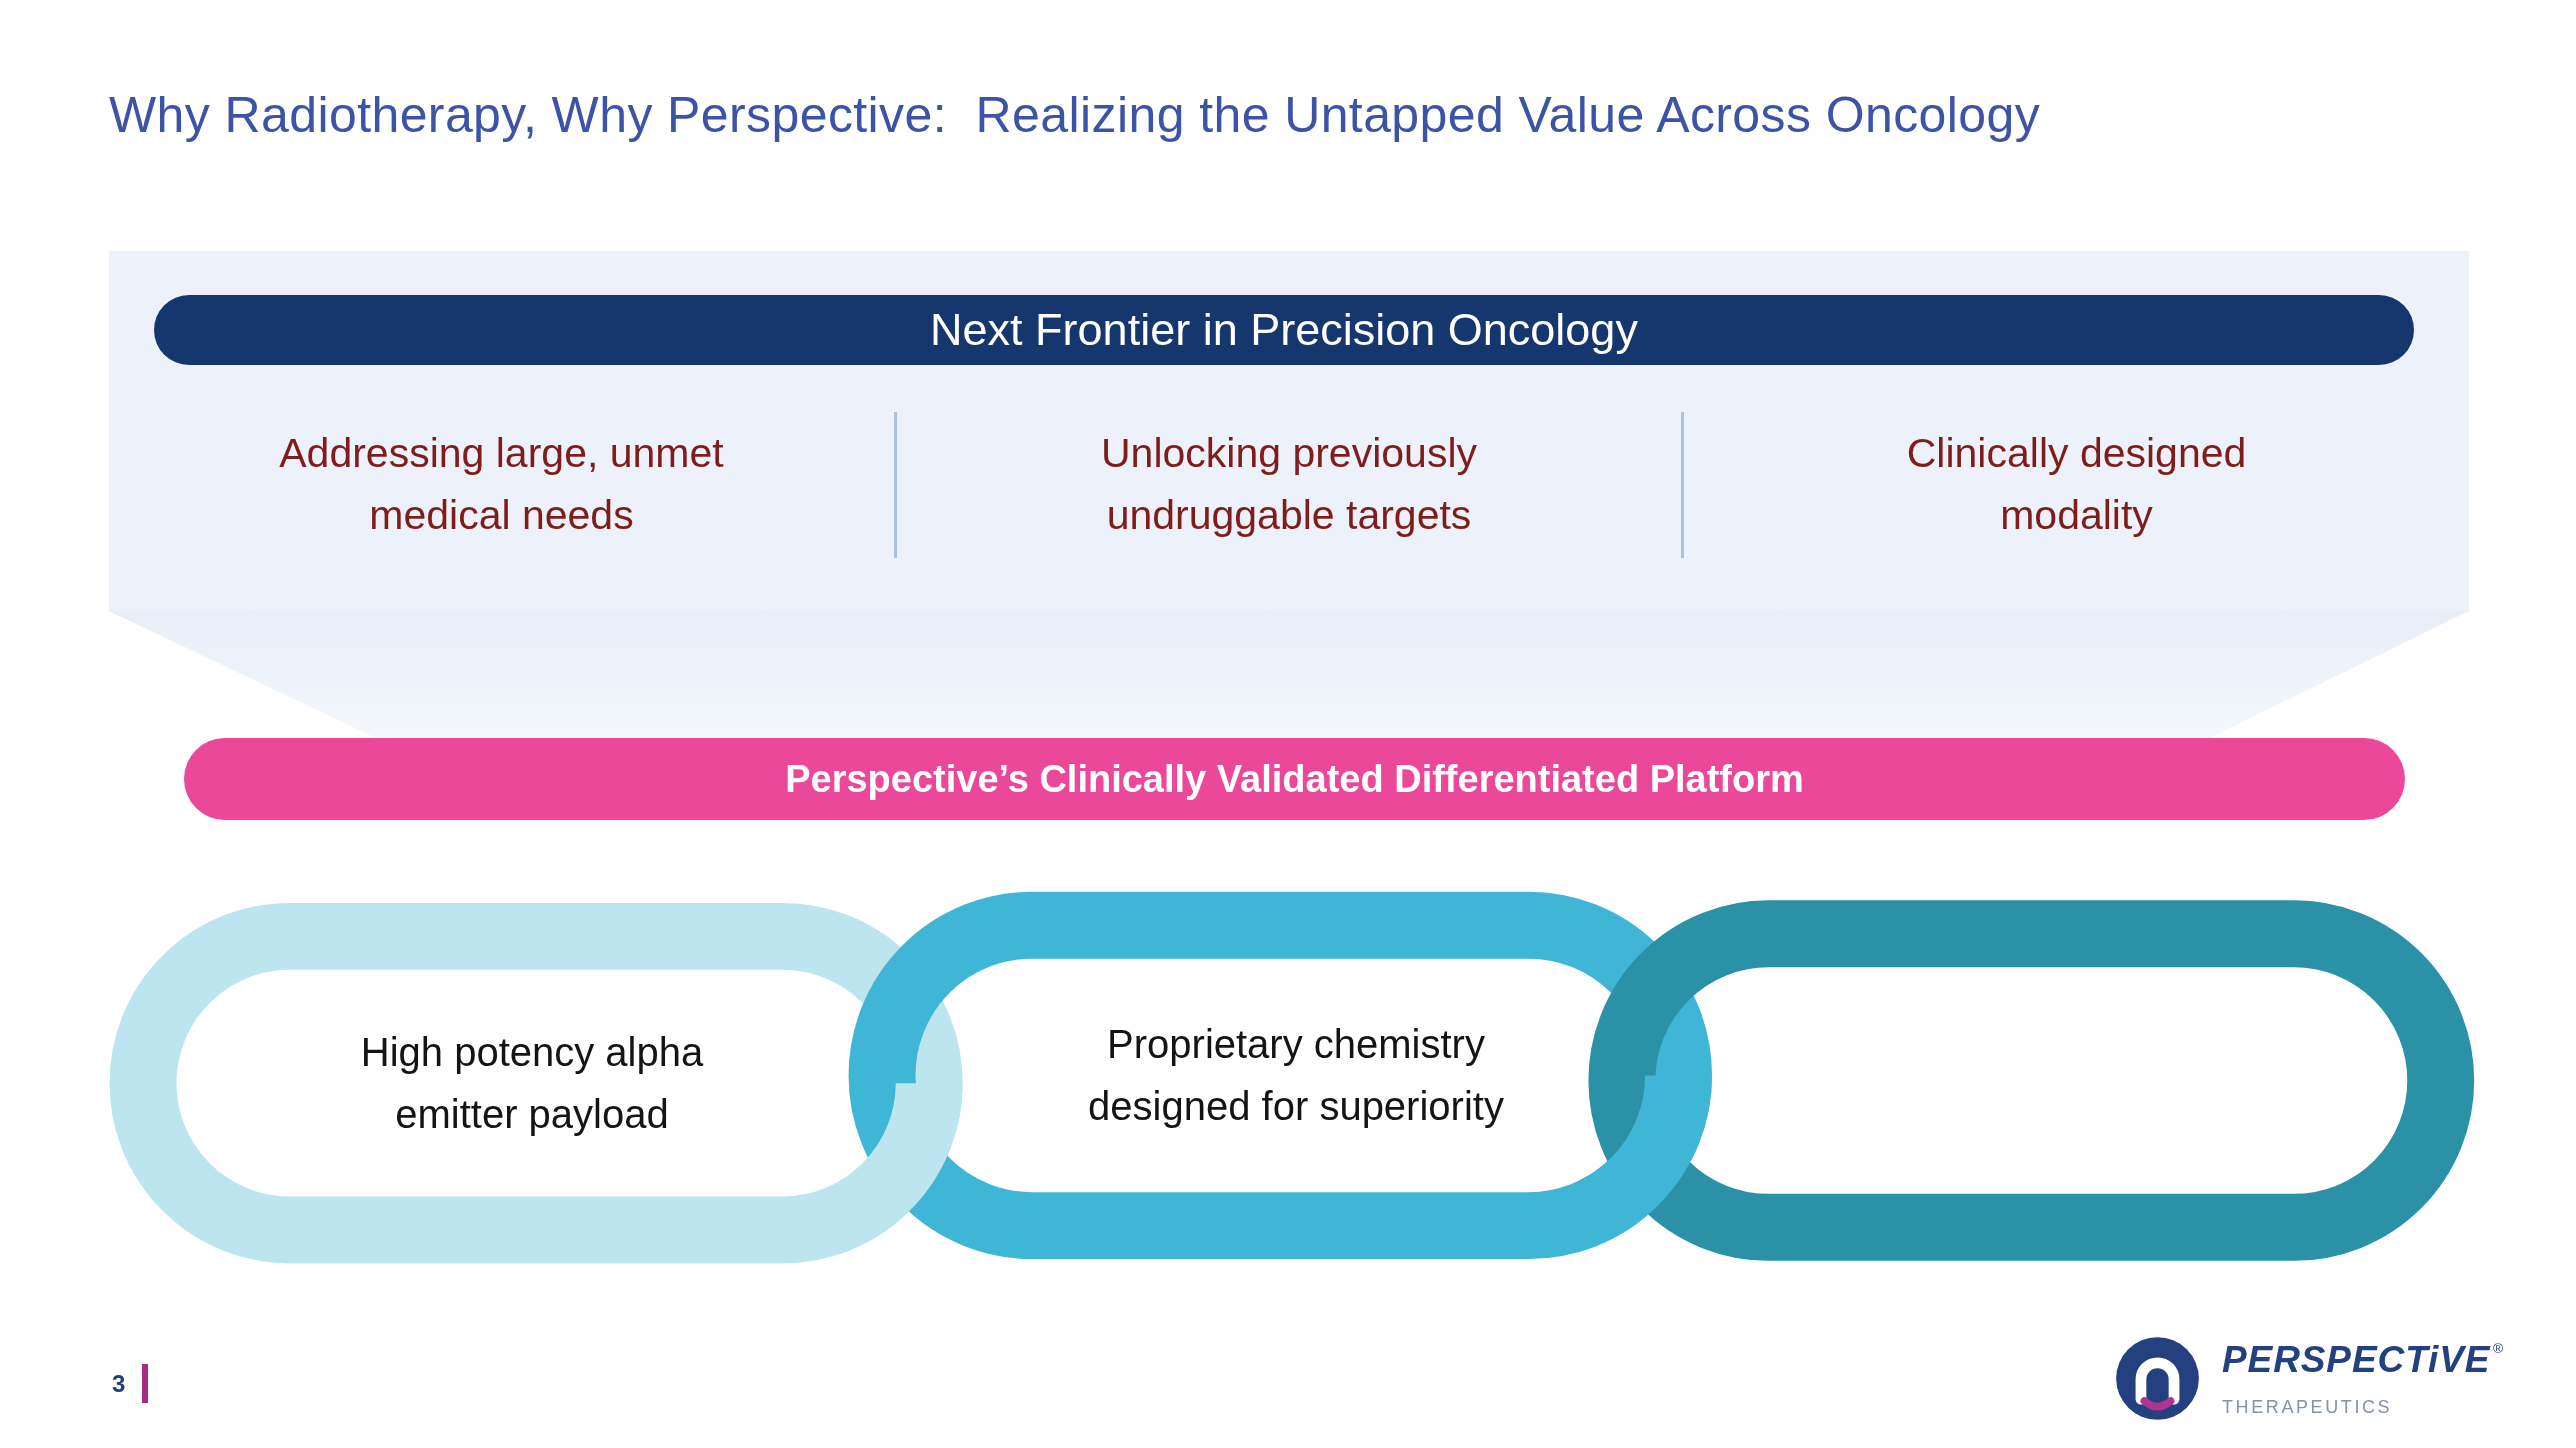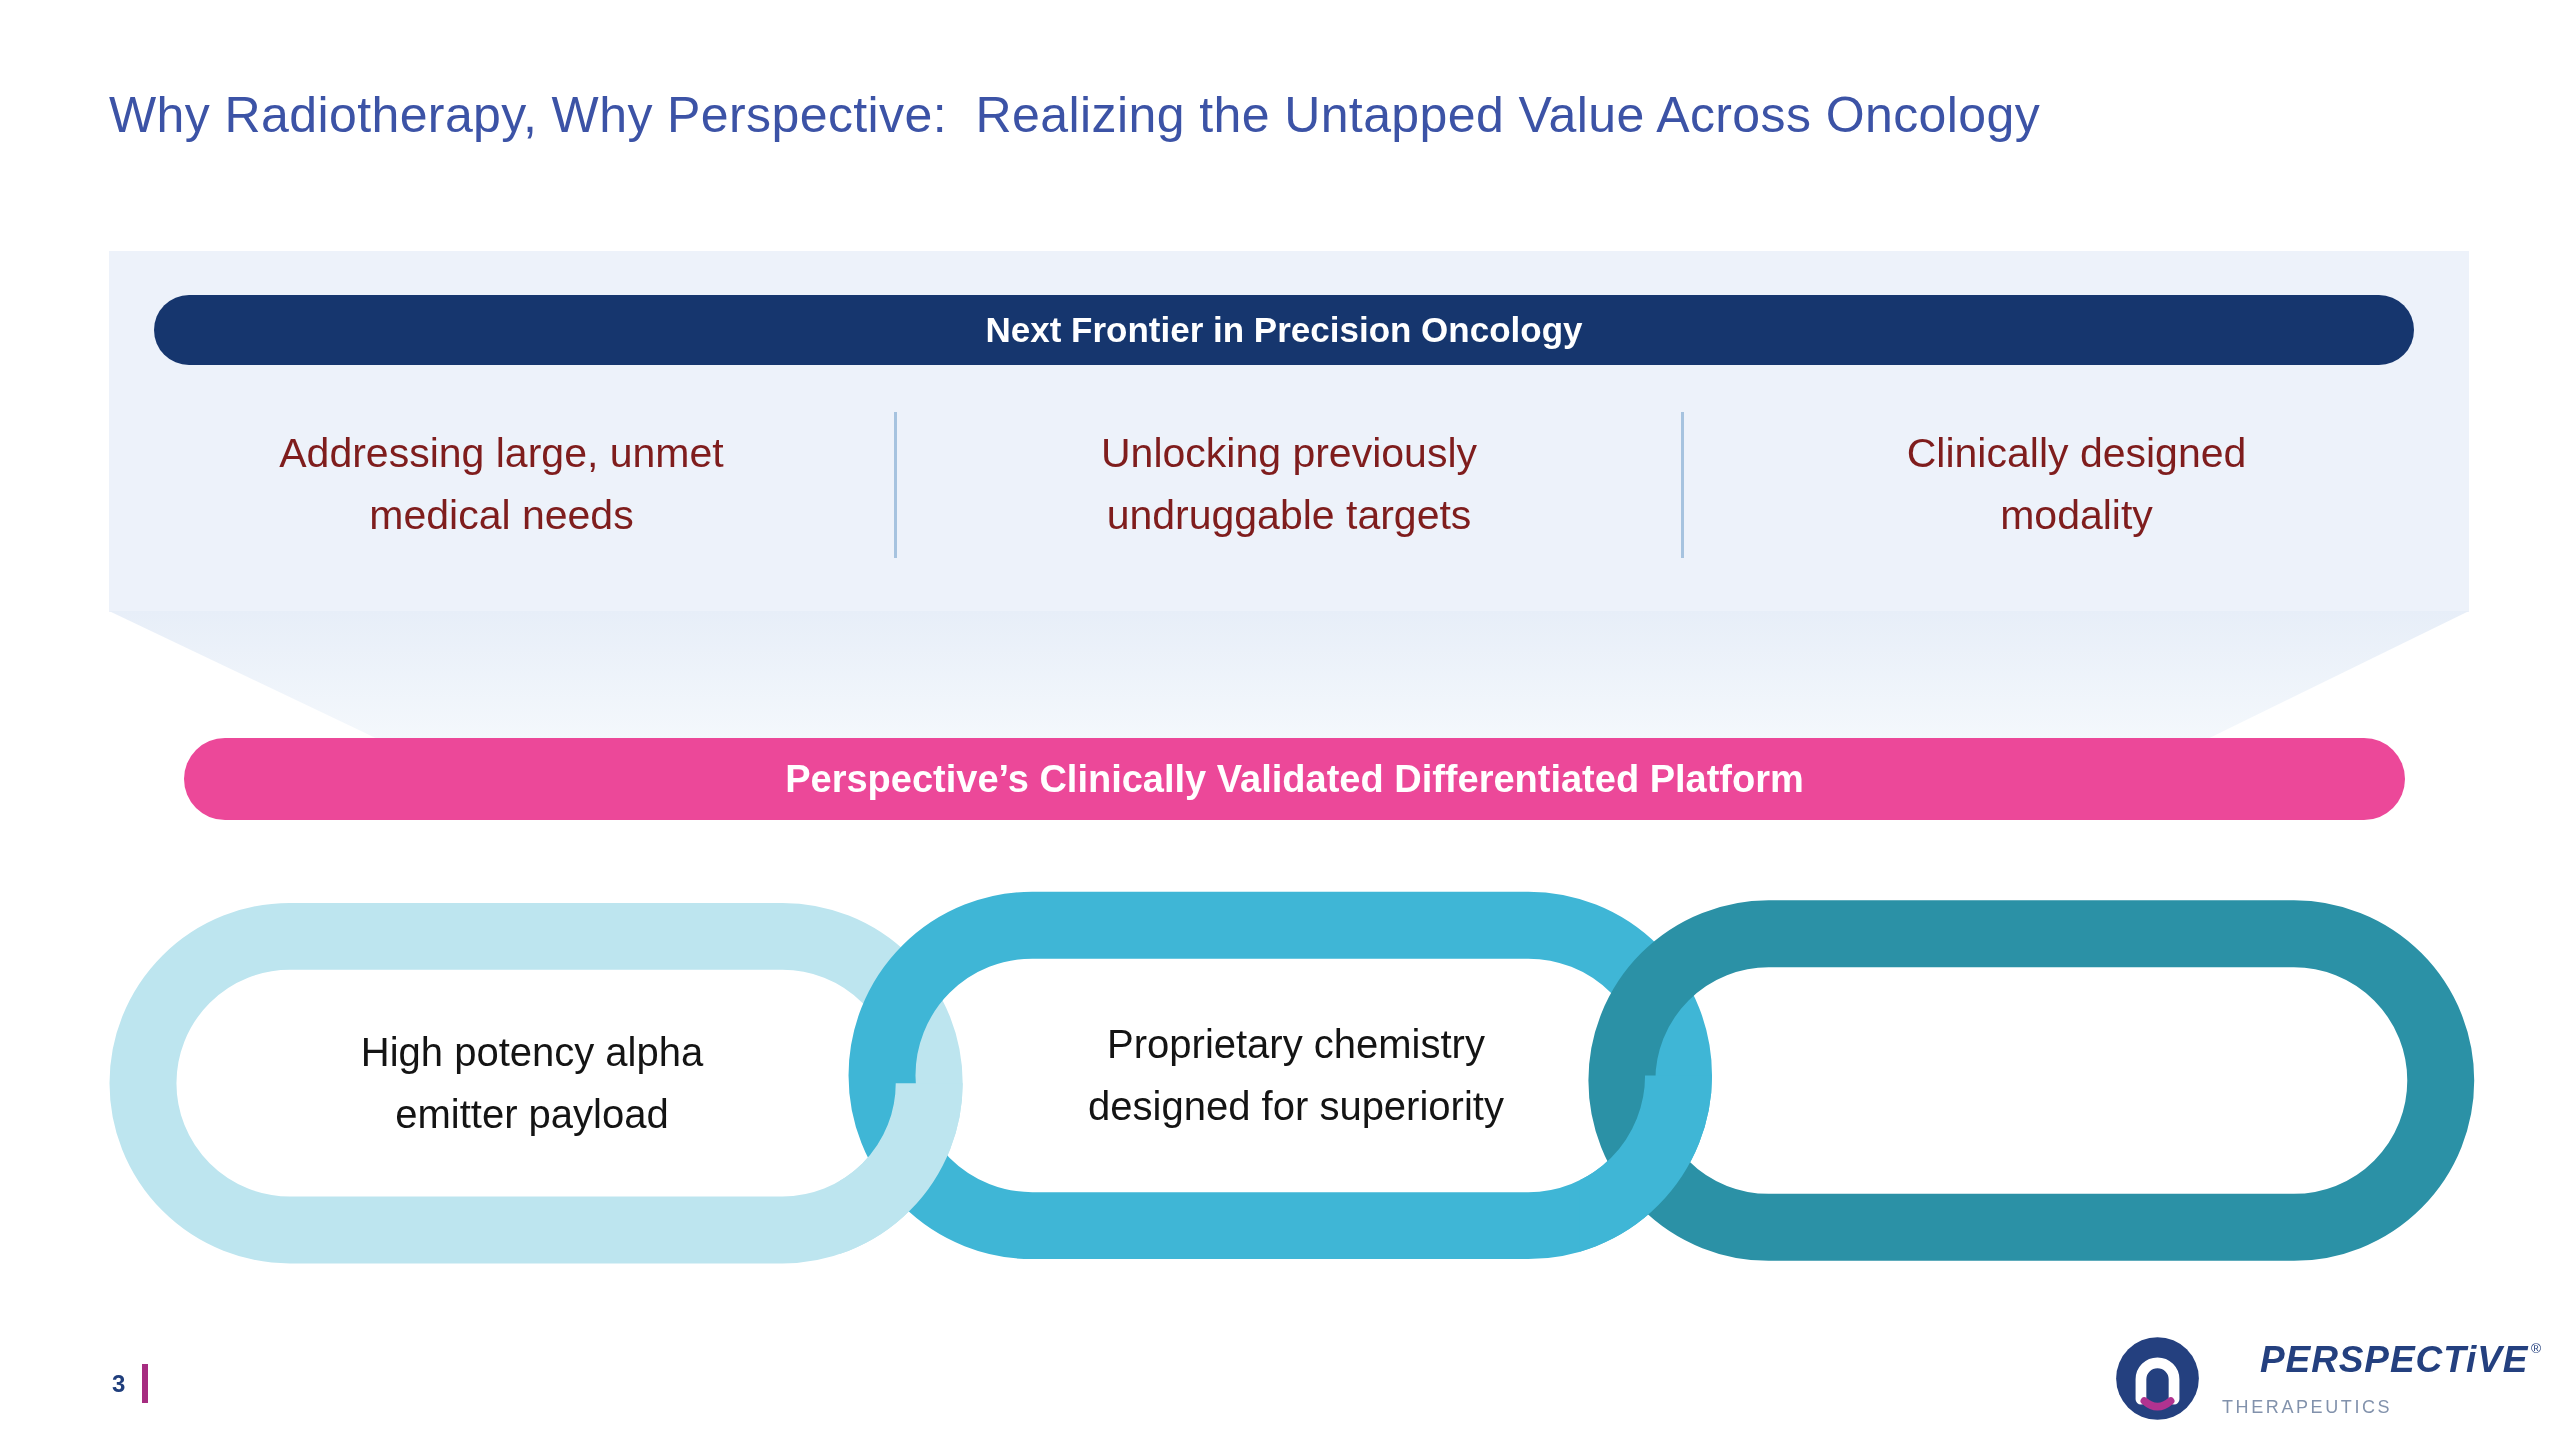--- a/index.html
+++ b/index.html
@@ -25,21 +25,21 @@
     position:absolute; left:109px; top:251px;
     width:2360px; height:361px;
     background:#EDF2FA;
   }
 
   .navy-pill {
     position:absolute; left:154px; top:295px;
     width:2260px; height:70px;
     border-radius:35px;
     background:#16366E;
-    color:#ffffff; font-weight:700; font-size:35px;
+    color:#ffffff; font-weight:400; font-size:45px;
     display:flex; align-items:center; justify-content:center;
   }
 
   .cols {
     position:absolute; left:109px; top:386px;
     width:2360px; height:197px;
     display:flex; align-items:center;
   }
   .col {
     flex:1; text-align:center;
@@ -93,21 +93,21 @@
   }
   .page-num { font-size:24px; font-weight:700; color:#1F3E7C; }
   .footer-bar { width:5.2px; height:39px; background:#A62C80; }
 
   
   .logo {
     position:absolute; left:2112px; top:1333px;
     display:flex; align-items:center; gap:19px;
   }
   .logo-text { display:flex; flex-direction:column; }
-  .brand-row { display:flex; align-items:flex-start;margin-left:38px; }
+  .brand-row { display:flex; align-items:flex-start; }
   .brand {
     font-size:37px; font-weight:700; font-style:italic;
     color:#24407F; letter-spacing:0.9px;
   }
   .reg { font-size:13.7px; color:#24407F; margin-top:1.7px; margin-left:2.6px; }
   .subbrand {
     font-size:18px; 
     color:#8292AC; letter-spacing:2.6px; margin-top:16px;
   }
 </style>

